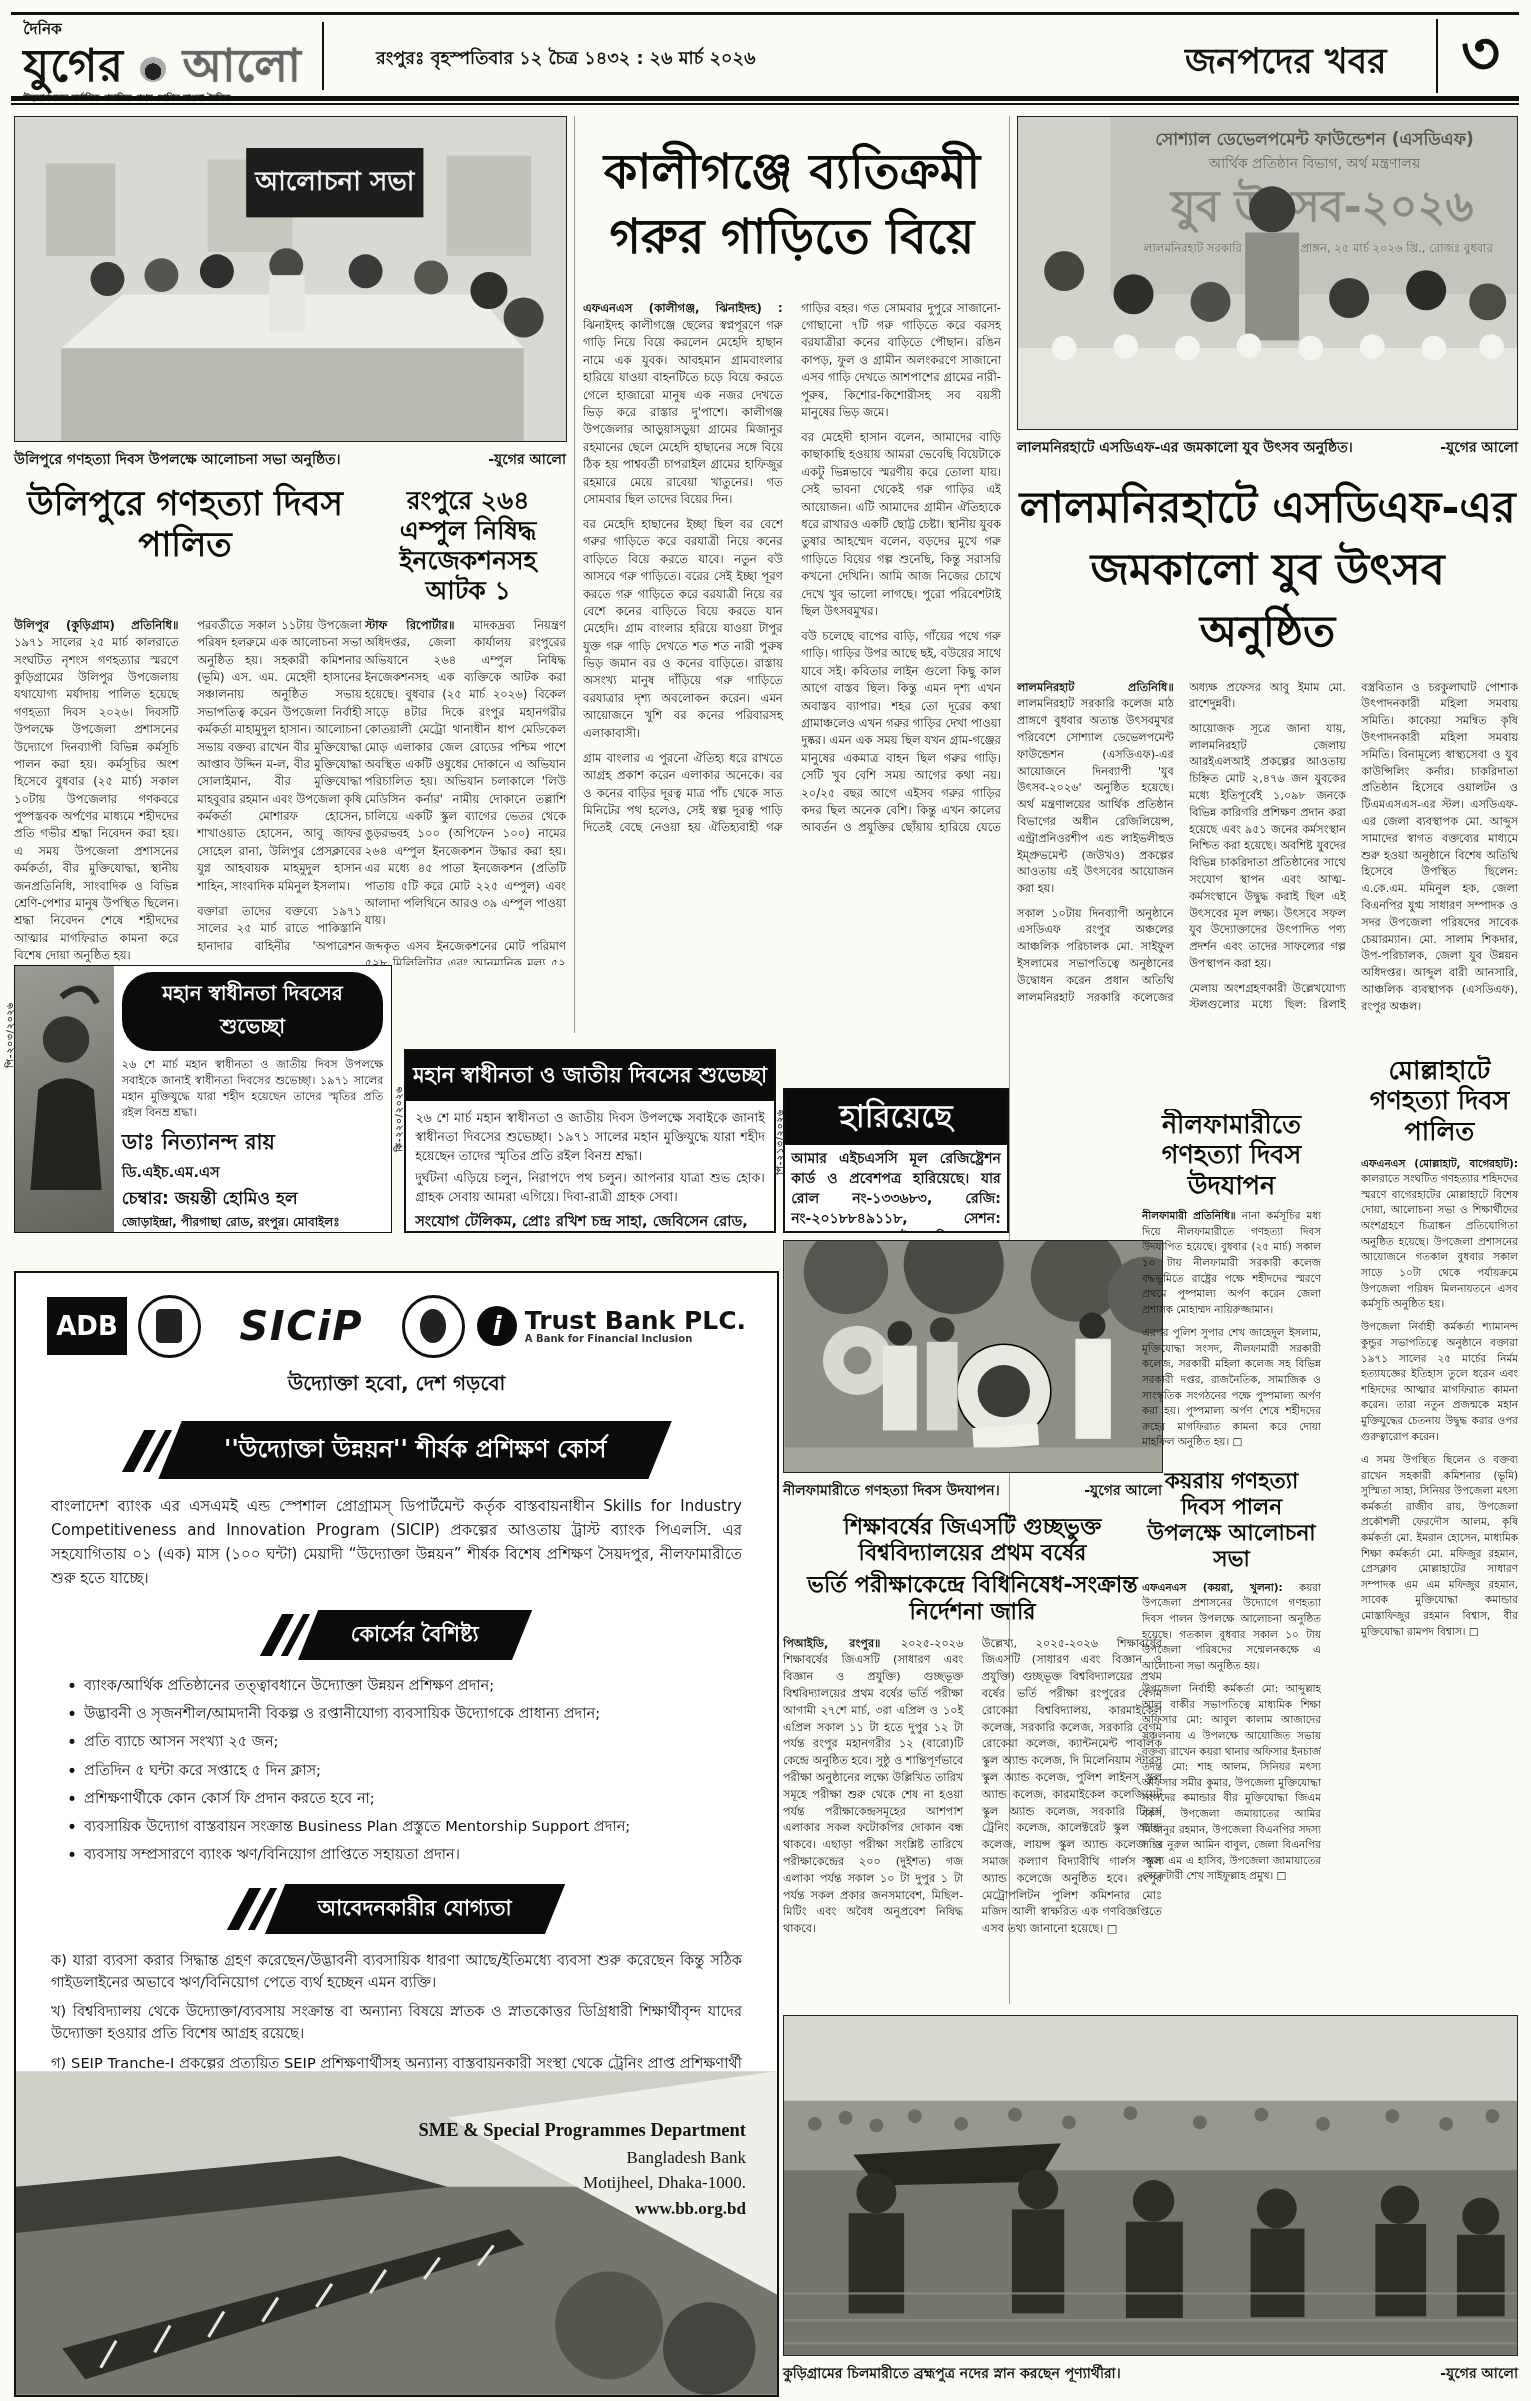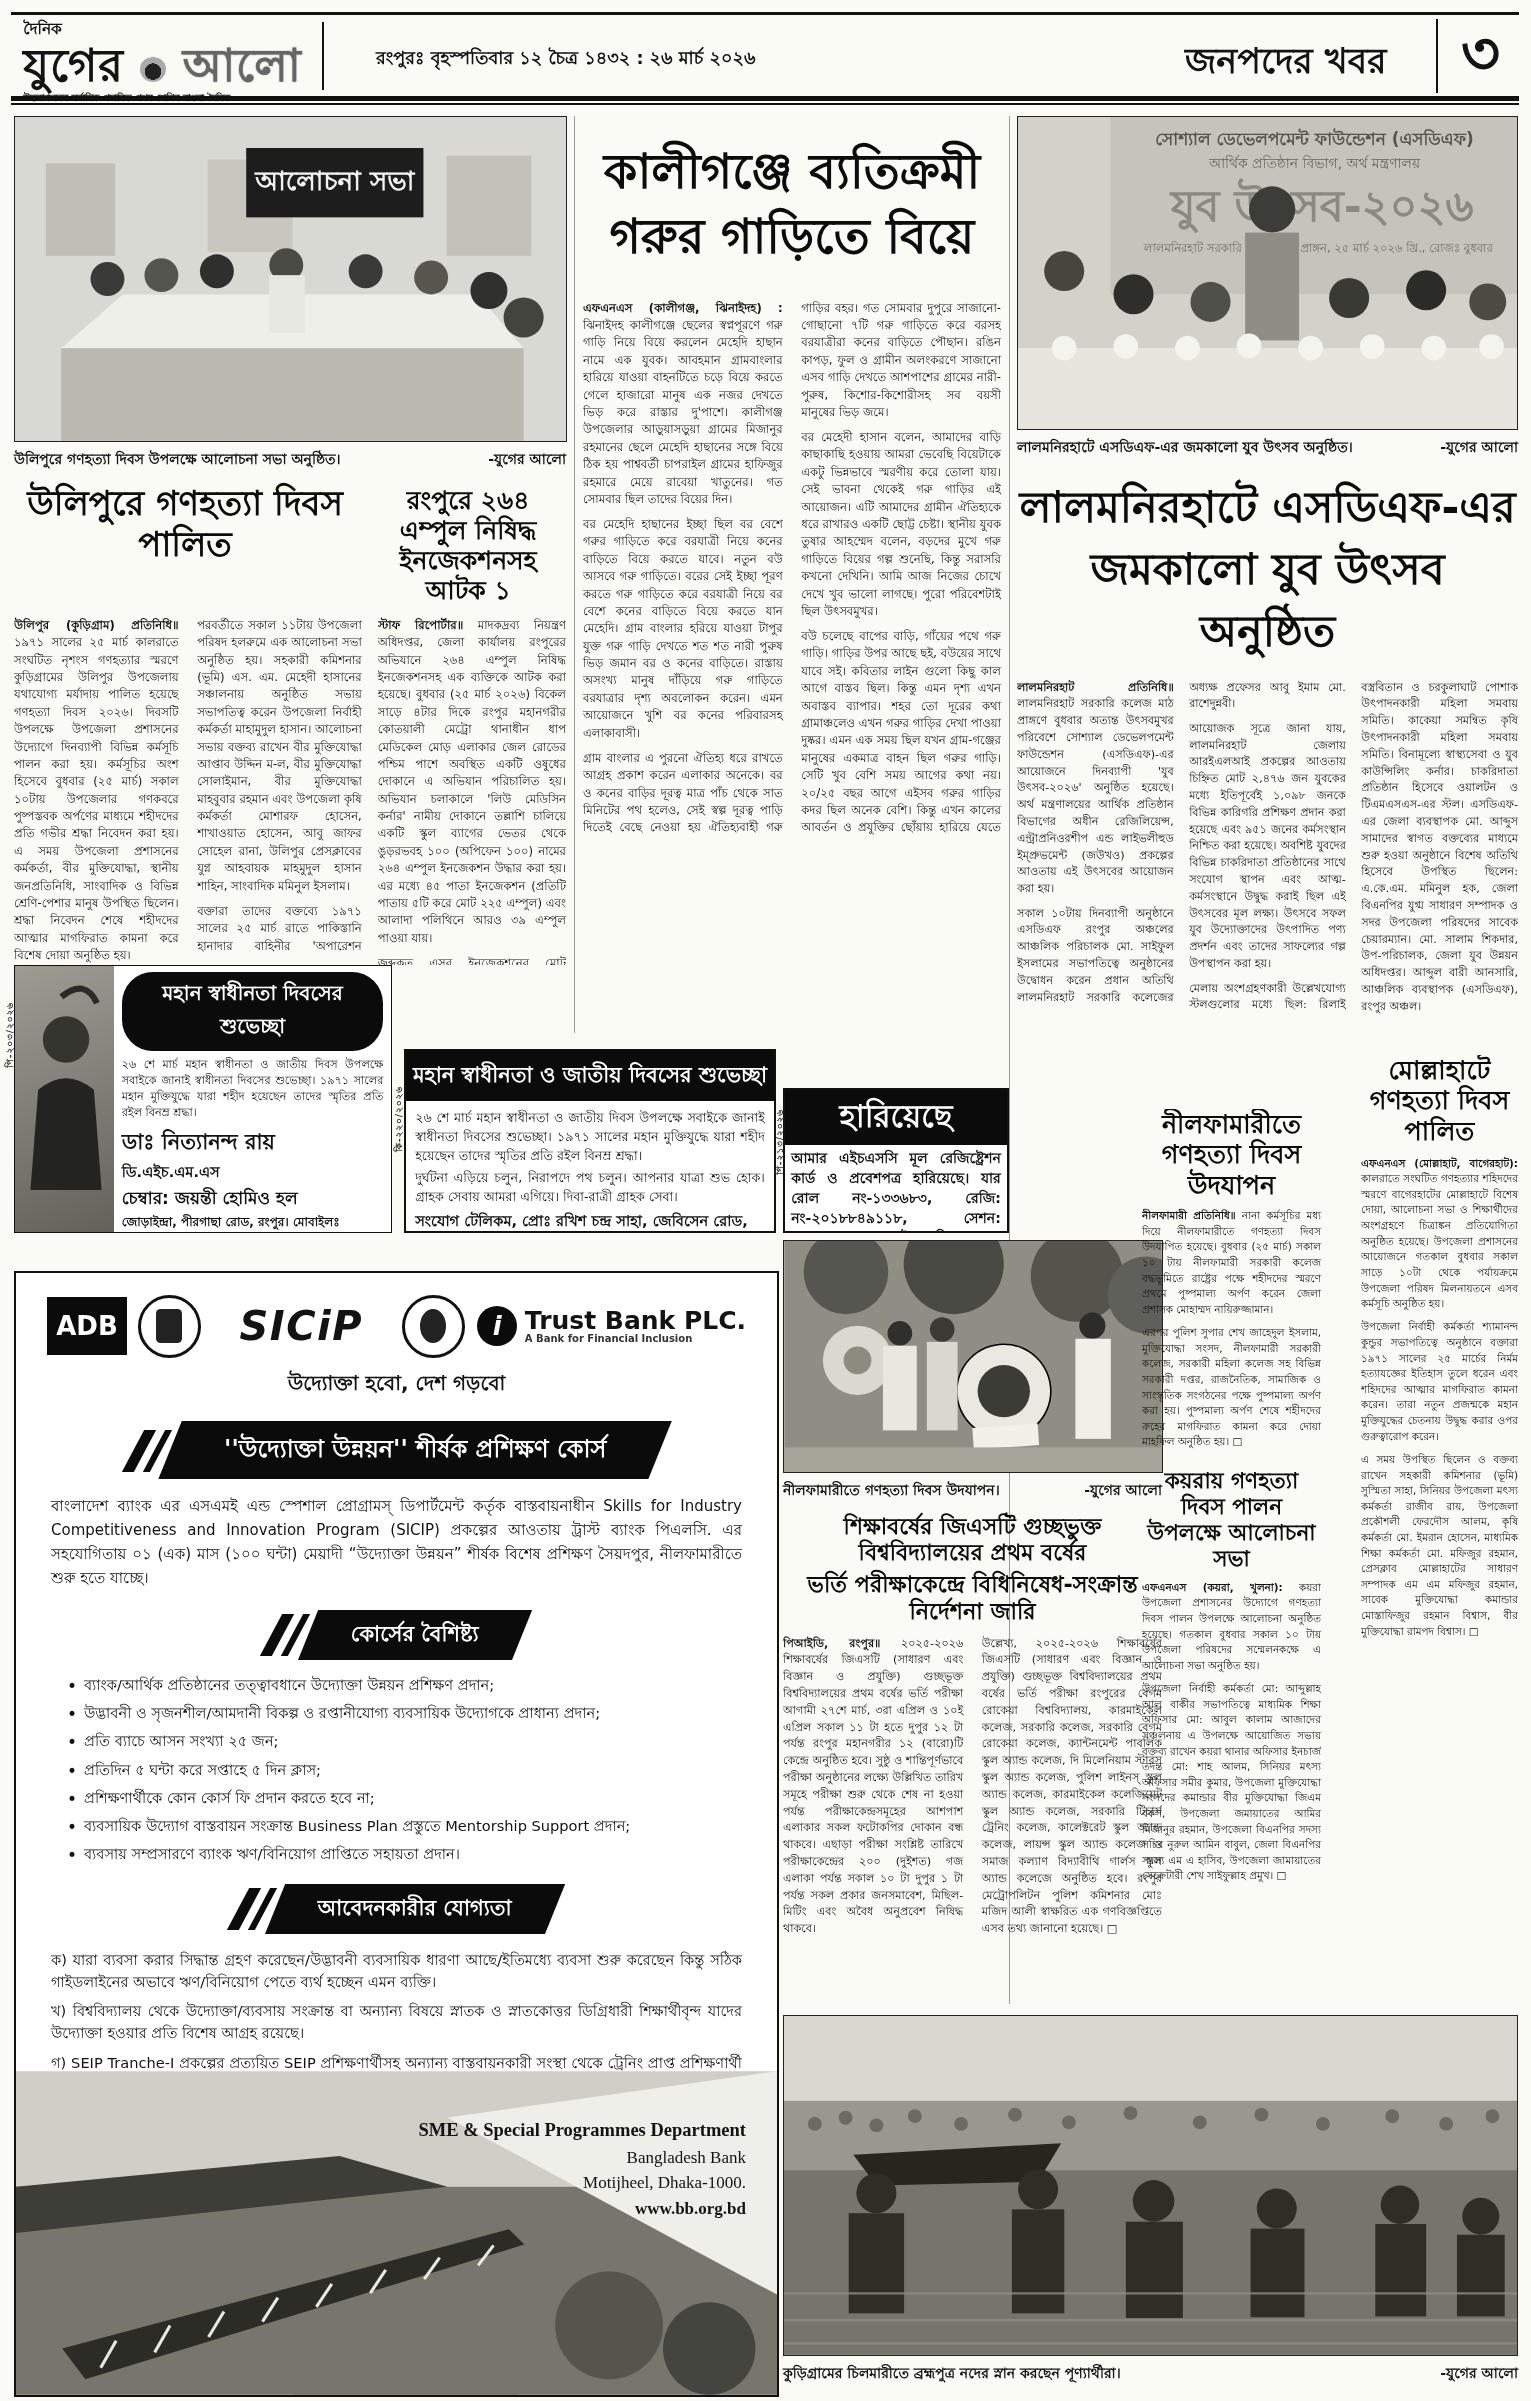--- a/index.html
+++ b/index.html
@@ -117,21 +117,21 @@
       </svg>
     </div>
     <div class="caprow" style="margin-top:6.2px">
       <span>উলিপুরে গণহত্যা দিবস উপলক্ষে আলোচনা সভা অনুষ্ঠিত।</span>
       <span>-যুগের আলো</span>
     </div>
     <div style="display:flex;gap:14px;margin-top:10.8px">
       <h1 class="hl" style="flex:0 0 62%;font-size:34px;text-align:center">উলিপুরে গণহত্যা দিবস পালিত</h1>
       <h2 class="hl" style="flex:1;font-size:25px;text-align:center;margin-top:3px">রংপুরে ২৬৪ এম্পুল নিষিদ্ধ ইনজেকশনসহ আটক ১</h2>
     </div>
-    <div style="display:flex;gap:16px;margin-top:10.8px">
+    <div style="display:flex;gap:3px;margin-top:10.8px">
       <div class="body-txt cc2" style="flex:0 0 63%;height:348px">
         <p><b>উলিপুর (কুড়িগ্রাম) প্রতিনিধি॥</b> <span>১৯৭১ সালের ২৫ মার্চ কালরাতে সংঘটিত নৃশংস গণহত্যার স্মরণে কুড়িগ্রামের উলিপুর উপজেলায় যথাযোগ্য মর্যাদায় পালিত হয়েছে গণহত্যা দিবস ২০২৬। দিবসটি উপলক্ষে উপজেলা প্রশাসনের উদ্যোগে দিনব্যাপী বিভিন্ন কর্মসূচি পালন করা হয়। কর্মসূচির অংশ হিসেবে বুধবার (২৫ মার্চ) সকাল ১০টায় উপজেলার গণকবরে পুষ্পস্তবক অর্পণের মাধ্যমে শহীদদের প্রতি গভীর শ্রদ্ধা নিবেদন করা হয়। এ সময় উপজেলা প্রশাসনের কর্মকর্তা, বীর মুক্তিযোদ্ধা, স্থানীয় জনপ্রতিনিধি, সাংবাদিক ও বিভিন্ন শ্রেণি-পেশার মানুষ উপস্থিত ছিলেন। শ্রদ্ধা নিবেদন শেষে শহীদদের আত্মার মাগফিরাত কামনা করে বিশেষ দোয়া অনুষ্ঠিত হয়।</span></p>
         <p>পরবর্তীতে সকাল ১১টায় উপজেলা পরিষদ হলরুমে এক আলোচনা সভা অনুষ্ঠিত হয়। সহকারী কমিশনার (ভূমি) এস. এম. মেহেদী হাসানের সঞ্চালনায় অনুষ্ঠিত সভায় সভাপতিত্ব করেন উপজেলা নির্বাহী কর্মকর্তা মাহামুদুল হাসান। আলোচনা সভায় বক্তব্য রাখেন বীর মুক্তিযোদ্ধা আপ্তাব উদ্দিন ম-ল, বীর মুক্তিযোদ্ধা সোলাইমান, বীর মুক্তিযোদ্ধা মাহবুবার রহমান এবং উপজেলা কৃষি কর্মকর্তা মোশারফ হোসেন, শাখাওয়াত হোসেন, আবু জাফর সোহেল রানা, উলিপুর প্রেসক্লাবের যুগ্ন আহবায়ক মাহমুদুল হাসান শাহিন, সাংবাদিক মমিনুল ইসলাম।</p>
         <p>বক্তারা তাদের বক্তব্যে ১৯৭১ সালের ২৫ মার্চ রাতে পাকিস্তানি হানাদার বাহিনীর 'অপারেশন সার্চলাইট'-এর মাধ্যমে সংঘটিত ইতিহাসের জঘন্যতম গণহত্যার চিত্র তুলে ধরেন। তারা বলেন, সেই ভয়াল রাতেই নিরস্ত্র বাঙালির ওপর বর্বরোচিত হামলা চালিয়ে অসংখ্য নিরীহ মানুষকে হত্যা করা হয়, যা বিশ্ব ইতিহাসে এক নৃশংস গণহত্যার উদাহরণ হিসেবে চিহ্নিত।</p>
 
       </div>
       <div class="body-txt" style="flex:1;height:348px">
         <p><b>স্টাফ রিপোর্টার॥</b> <span>মাদকদ্রব্য নিয়ন্ত্রণ অধিদপ্তর, জেলা কার্যালয় রংপুরের অভিযানে ২৬৪ এম্পুল নিষিদ্ধ ইনজেকশনসহ এক ব্যক্তিকে আটক করা হয়েছে। বুধবার (২৫ মার্চ ২০২৬) বিকেল সাড়ে ৪টার দিকে রংপুর মহানগরীর কোতয়ালী মেট্রো থানাধীন ধাপ মেডিকেল মোড় এলাকার জেল রোডের পশ্চিম পাশে অবস্থিত একটি ওষুধের দোকানে এ অভিযান পরিচালিত হয়। অভিযান চলাকালে 'লিউ মেডিসিন কর্নার' নামীয় দোকানে তল্লাশি চালিয়ে একটি স্কুল ব্যাগের ভেতর থেকে ঙুড়রভবহ ১০০ (অপিফেন ১০০) নামের ২৬৪ এম্পুল ইনজেকশন উদ্ধার করা হয়। এর মধ্যে ৪৫ পাতা ইনজেকশন (প্রতিটি পাতায় ৫টি করে মোট ২২৫ এম্পুল) এবং আলাদা পলিথিনে আরও ৩৯ এম্পুল পাওয়া যায়।</span></p>
         <p>জব্দকৃত এসব ইনজেকশনের মোট পরিমাণ ৫২৮ মিলিলিটার এবং আনুমানিক মূল্য ৫২ হাজার ৮০০ টাকা। এ ঘটনায় মো. মশিউর রহমান (৪৩) নামের এক ব্যক্তিকে আটক করা হয়েছে। তিনি রংপুর মহানগরীর হাজিরহাট মেট্রো থানার উত্তম বানিয়াপাড়া এলাকার বাসিন্দা। আটককৃত ব্যক্তির বিরুদ্ধে কোতয়ালী মেট্রো থানায় একটি নিয়মিত মামলা প্রক্রিয়াধীন রয়েছে বলে জানিয়েছে সংশ্লিষ্ট কর্তৃপক্ষ। □</p>
       </div>

